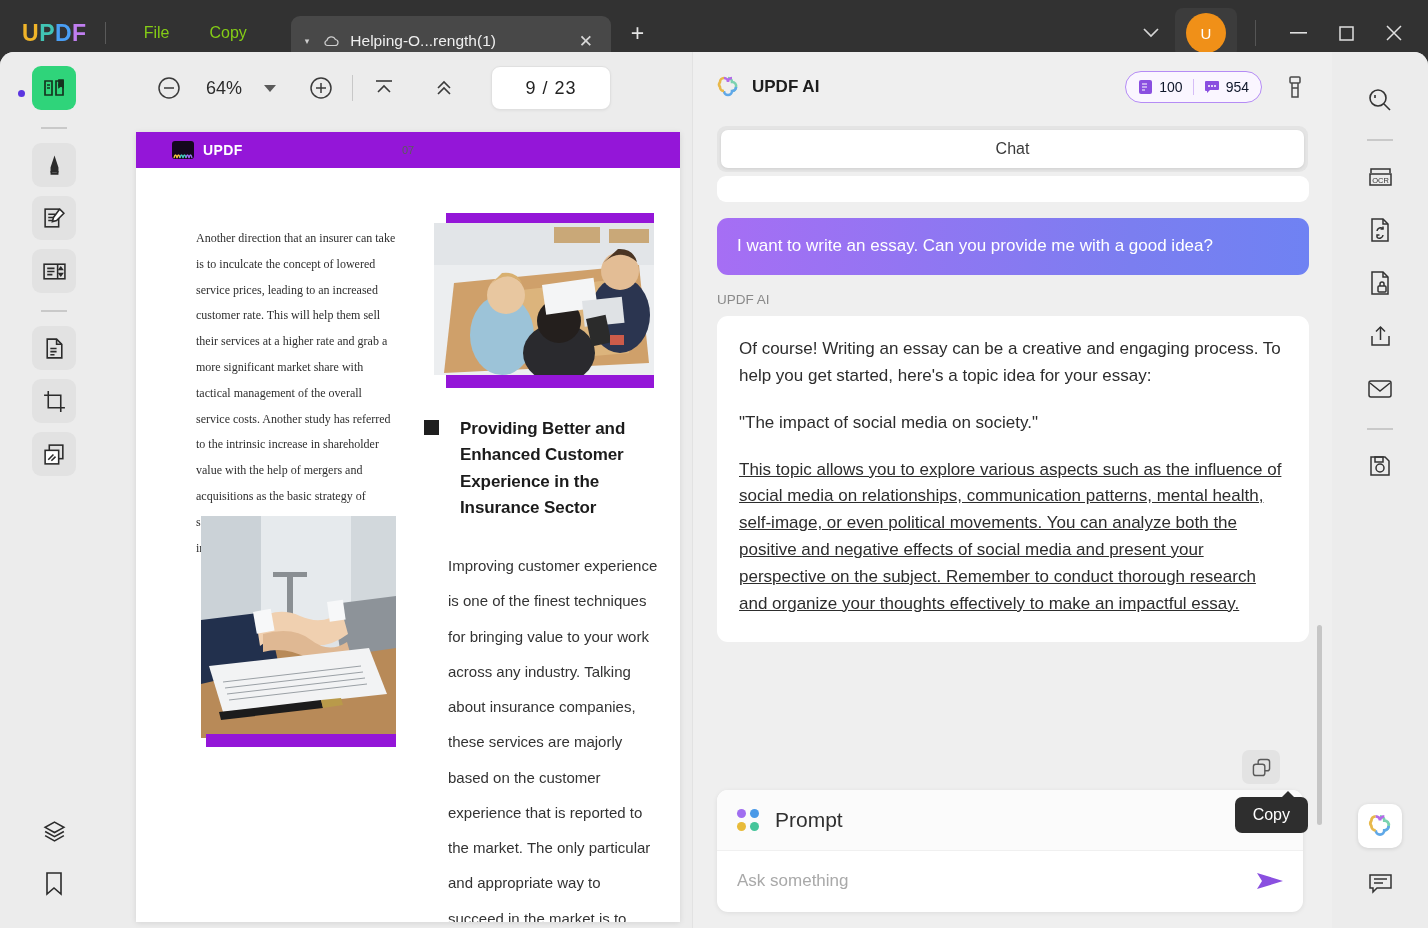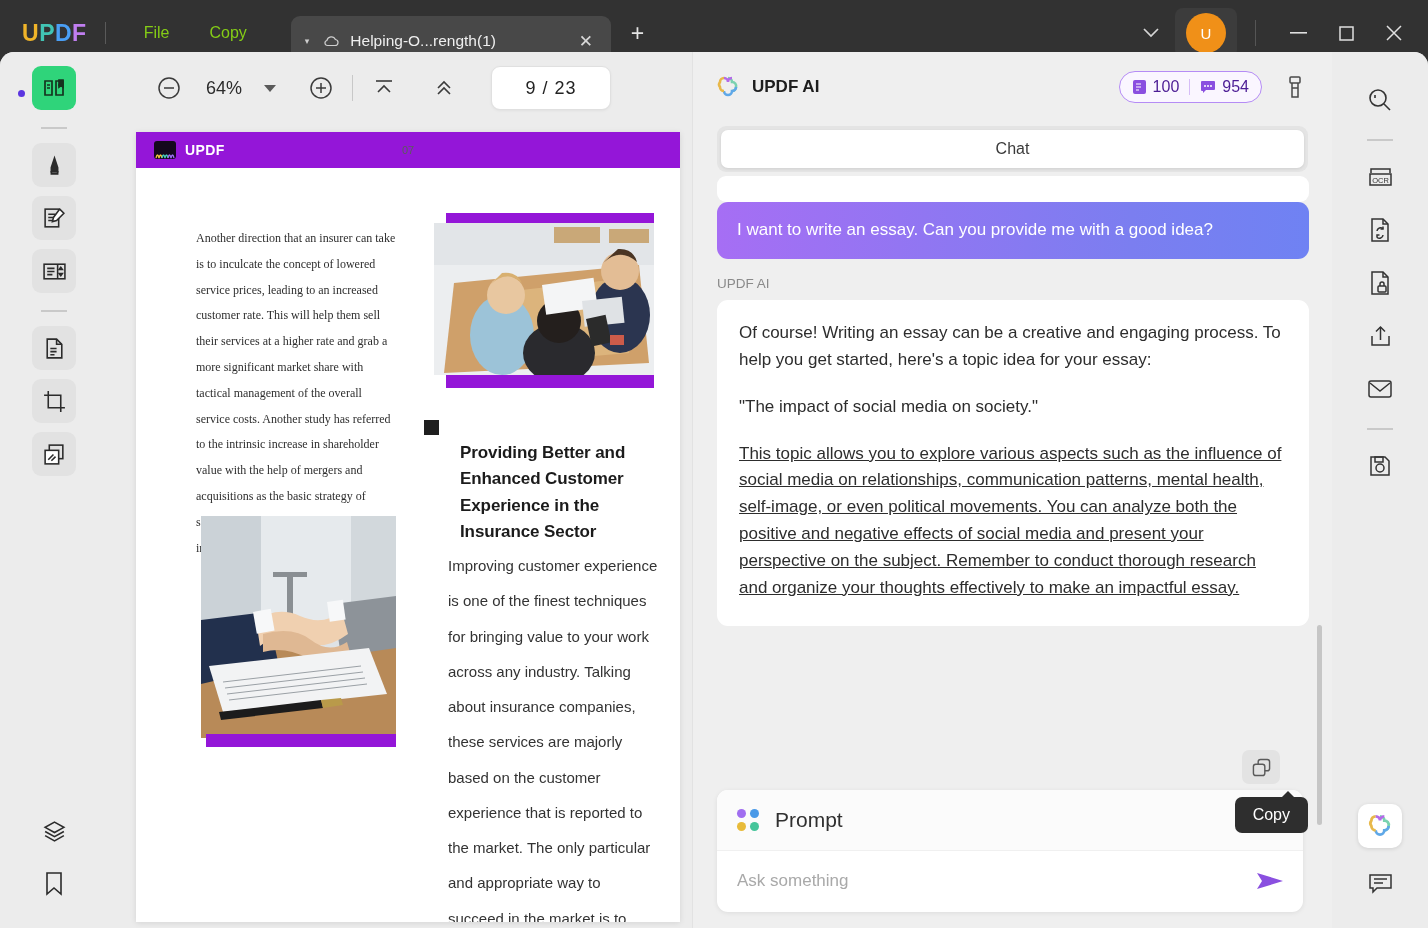--- a/index.html
+++ b/index.html
@@ -160,21 +160,21 @@
 
   .page-canvas {
     position:absolute; left: 28px; top: 80px;
     width: 544px; height: 790px;
     background: #fff;
     box-shadow: 0 1px 6px rgba(0,0,0,.10);
     overflow: hidden;
   }
   .pg-header {
     height: 36px; background:#9416d8;
-    display:flex; align-items:center; padding-left: 18px; gap: 9px;
+    display:flex; align-items:center; padding-left: 36px; gap: 9px;
   }
   .pg-logo-sq {
     width: 22px; height: 18px; background:#14081e; border-radius:3px;
     display:flex;align-items:flex-end;justify-content:center;
     overflow:hidden;
   }
   .pg-logo-txt { color:#fff; font-size:14px; font-weight:bold; letter-spacing:.4px; }
   .pg-body { position: relative; padding: 0; }
 
   .doc-col-left {
@@ -196,21 +196,21 @@
     position:absolute; left: 12px; top: 162px; width: 208px; height: 13px;
     background:#9416d8;
   }
   .photo {
     position:absolute; left:0; top: 10px; width: 220px; height: 152px;
     overflow:hidden; background:#cfd3d6;
   }
   .doc-heading {
     position:absolute; left: 324px; top: 248px; width: 200px;
     font-size: 17px; font-weight: bold; color:#1b1b1b;
-    line-height: 1.55; letter-spacing: -0.1px; margin-top: 24px;
+    line-height: 1.55; letter-spacing: -0.1px;
   }
   .head-bullet {
     position:absolute; left: 288px; top: 252px;
     width: 15px; height: 15px; background:#1f1f1f;
   }
   .doc-col-right {
     position:absolute; left: 312px; top: 380px; width: 212px;
   }
   .doc-p2 { font-size: 15px; color:#333; line-height: 2.35; }
 
@@ -245,21 +245,21 @@
   .ai-logo { margin-right: 11px; display:flex; }
   .ai-title { font-size: 17px; font-weight: bold; color:#1d1d1d; }
   .credits {
     margin-left: auto;
     display:flex; align-items:center; gap: 0;
     border: 1.5px solid #b58cf5; border-radius: 16px;
     height: 32px; padding: 0 12px;
     background:#faf6ff;
   }
   .cred-item { display:flex; align-items:center; gap: 6px; }
-  .cred-val { font-size: 16px; color:#4c1d95; }
+  .cred-val { font-size: 14px; color:#0f172a; }
   .cred-sep { width:1px;height:16px;background:#d6bdf7;margin:0 10px; }
   .clean-btn {
     margin-left: 16px; width: 34px; height: 34px;
     display:flex;align-items:center;justify-content:center; cursor:pointer;
     border-radius:6px;
   }
 
   .tabs-seg {
     margin: 4px 24px 0 24px;
     height: 46px; background:#e4e4e4; border-radius: 9px;
@@ -276,20 +276,21 @@
     position:absolute; top: 122px; left: 0;
     width: 640px; height: 640px;
     padding: 0 24px;
     overflow: hidden;
   }
   .ghost-card {
     height: 26px; background:#fff; border-radius: 9px;
     margin-top: 2px;
   }
   .user-bubble {
+    margin-top: 16px;
     background: linear-gradient(90deg, #a66ef4 0%, #7b7ef0 70%, #6f82f3 100%);
     border-radius: 11px;
     padding: 17px 20px;
     color:#fff; font-size: 17px;
     line-height: 1.35;
   }
   .ai-name {
     margin-top: 17px; font-size: 13.5px; color:#8a8a8a;
   }
   .ai-bubble {

